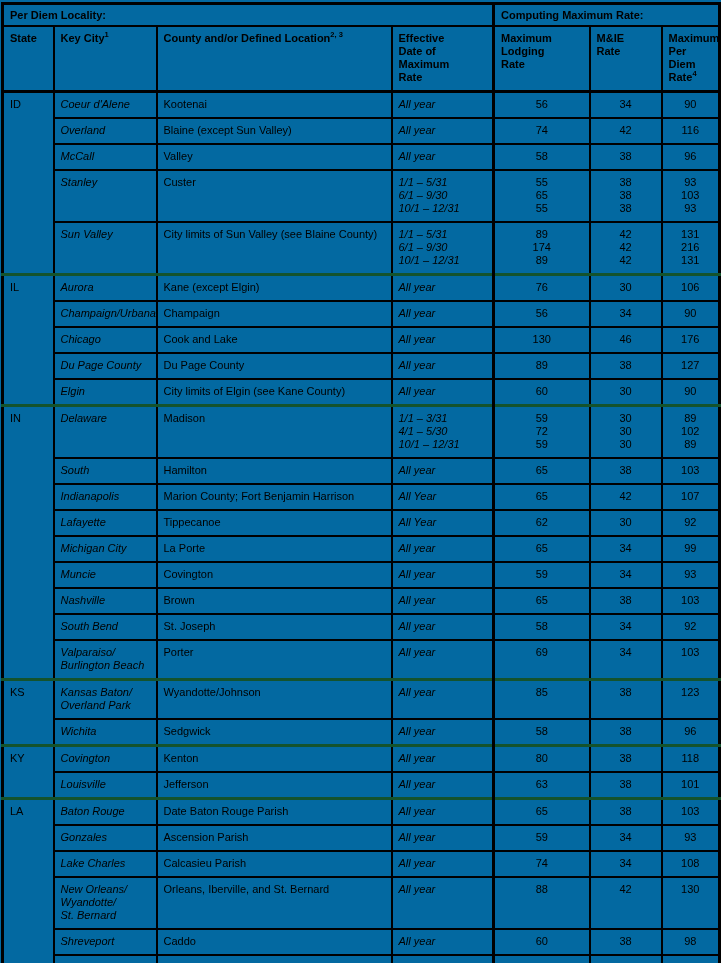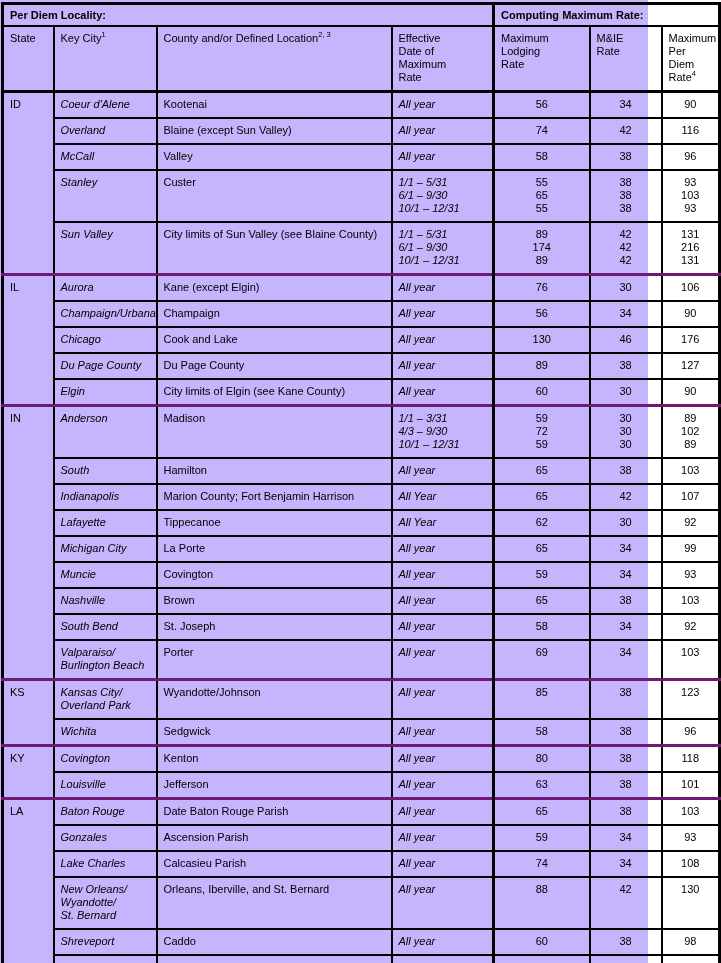--- a/index.html
+++ b/index.html
@@ -4,23 +4,23 @@
 <style>
   html, body {
     margin: 0;
     padding: 0;
     background: #ffffff;
     width: 721px;
     height: 963px;
     overflow: hidden;
   }
   .page {
-    width: 648px;
+    width: 721px;
     height: 963px;
-    background: #c4b5fd;
+    background: #0369a1;
     box-sizing: border-box;
     padding: 2px 0 0 1px;
     font-family: "Liberation Sans", sans-serif;
   }
   table.perdiem {
     border-collapse: collapse;
     table-layout: fixed;
     width: 717px;
     border: 3px solid #000;
   }
@@ -37,38 +37,38 @@
     overflow: hidden;
   }
   
   tr.section-row th {
     font-weight: bold;
     padding: 4px 6px 3px 6px;
     height: 22px;
   }
   
   tr.cols-row th {
-    font-weight: normal;
+    font-weight: bold;
     padding: 5px 4px 6px 6px;
     height: 64px;
     border-bottom: 3px solid #000;
   }
   tr.cols-row th sup {
     font-size: 7.5px;
     line-height: 0;
     vertical-align: super;
   }
   
   .sect-start { border-left: 3px solid #000 !important; }
   
   tbody td { padding: 5px 4px 6px 6px; }
   tbody td.num { text-align: center; padding-left: 2px; padding-right: 2px; }
   tbody td.state { padding-left: 6px; }
   tbody td.nowrap { white-space: nowrap; font-style: italic; }
-  tr.group-start td { border-top: 3px solid #701a75; margin-left: 22px; }
+  tr.group-start td { border-top: 3px solid #14532d; margin-left: 22px; }
 </style>
 </head>
 <body>
 
 <div class="page">
   <table class="perdiem">
     <colgroup>
       <col style="width:51px">
       <col style="width:103px">
       <col style="width:235px">
@@ -331,28 +331,28 @@
           <td class="num">
             <div>30</div>
           </td>
           <td class="num">
             <div>90</div>
           </td>
         </tr>
         <tr class="group-start">
           <td class="state" rowspan="9">IN</td>
           <td class="nowrap">
-            <div>Anderson</div>
+            <div>Delaware</div>
           </td>
           <td>
             <div>Madison</div>
           </td>
           <td class="nowrap">
             <div>1/1 – 3/31</div>
-            <div>4/3 – 9/30</div>
+            <div>4/1 – 5/30</div>
             <div>10/1 – 12/31</div>
           </td>
           <td class="num sect-start">
             <div>59</div>
             <div>72</div>
             <div>59</div>
           </td>
           <td class="num">
             <div>30</div>
             <div>30</div>
@@ -521,21 +521,21 @@
           <td class="num">
             <div>34</div>
           </td>
           <td class="num">
             <div>103</div>
           </td>
         </tr>
         <tr class="group-start">
           <td class="state" rowspan="2">KS</td>
           <td class="nowrap">
-            <div>Kansas City/</div>
+            <div>Kansas Baton/</div>
             <div>Overland Park</div>
           </td>
           <td>
             <div>Wyandotte/Johnson</div>
           </td>
           <td class="nowrap">
             <div>All year</div>
           </td>
           <td class="num sect-start">
             <div>85</div>

